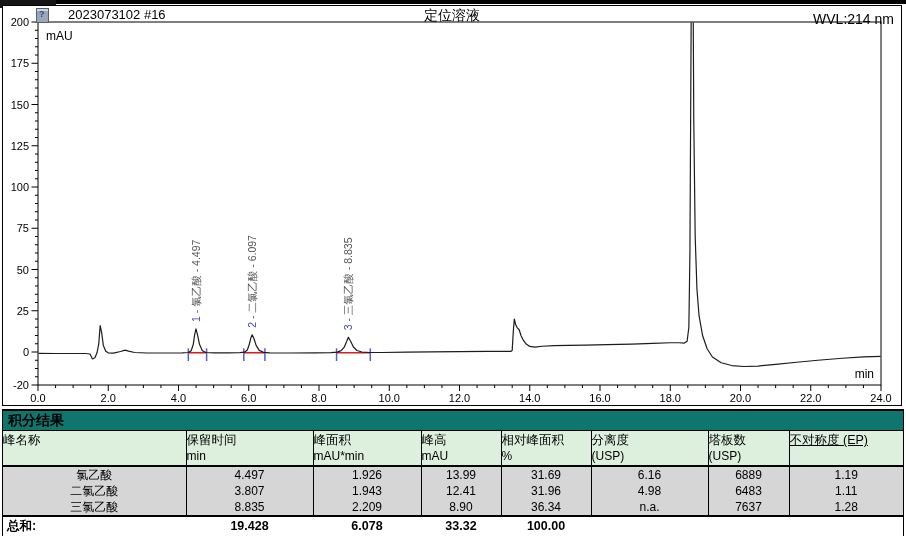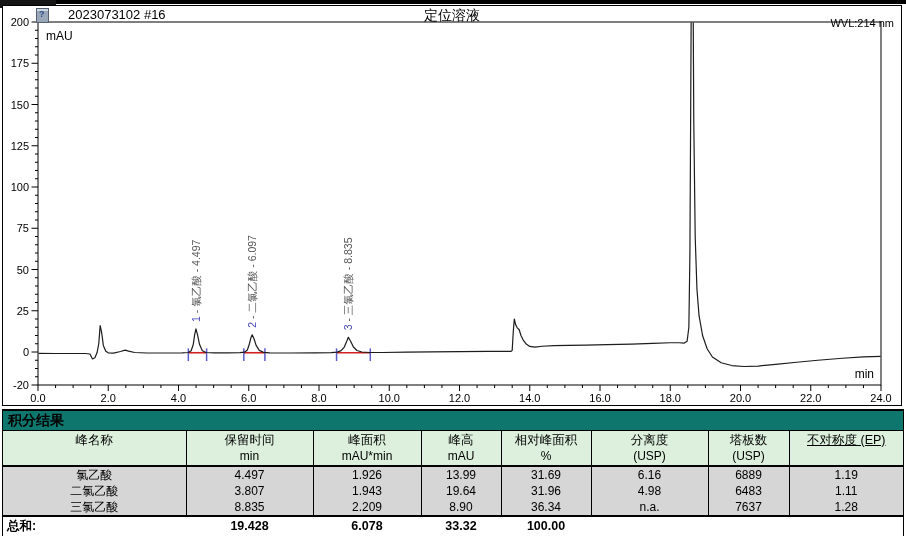--- a/index.html
+++ b/index.html
@@ -7,29 +7,29 @@
           font-family:"Liberation Sans","DejaVu Sans",sans-serif;color:#000;}
   .topbar{position:absolute;left:0;top:0;width:906px;height:4px;background:#000;}
   .topbar-left{position:absolute;left:0;top:0;width:56px;height:8px;background:#151515;}
   .chart-panel{position:absolute;left:2px;top:5px;width:898px;height:399px;border:1px solid #000;background:#fff;}
   .chart-header{position:absolute;left:0;top:0;width:100%;height:18px;z-index:2;}
   .inj-icon{position:absolute;left:33px;top:2px;width:11px;height:13px;background:#9aa7b8;
             border:1px solid #55606e;box-shadow:inset 0 2px 0 #cdd6e0;}
   .inj-icon::after{content:"?";position:absolute;left:2px;top:0px;font-size:9px;color:#2b4a8a;font-weight:bold;}
   .sample-id{position:absolute;left:49px;top:1px;font-size:13px;margin-left:16px;}
   .chart-title{position:absolute;left:0;right:0;top:1px;text-align:center;font-size:14px;}
-  .wavelength{position:absolute;right:7px;top:11px;font-size:11px;}
+  .wavelength{position:absolute;right:7px;top:5px;font-size:14px;}
   #chart-svg{position:absolute;left:0;top:0;}
   .results{position:absolute;left:2px;top:409px;width:900px;border-left:1px solid #000;
            border-right:1px solid #000;border-top:2px solid #000;border-bottom:3px solid #000;}
   .results-title{background:#0f766e;font-weight:bold;font-size:14px;height:19px;line-height:19px;
                  padding-left:5px;border-bottom:1px solid #000;}
   table.results-table{border-collapse:collapse;width:100%;table-layout:fixed;}
   table.results-table th{background:#ddf0dd;border-right:1px solid #000;border-bottom:2px solid #000;
-      font-weight:normal;font-size:12.5px;padding:1px 0 2px 0;text-align:center;vertical-align:top;}
+      font-weight:normal;font-size:12.5px;padding:1px 0 2px 0;text-align:left;vertical-align:top;}
   table.results-table th:last-child{border-right:none;text-decoration:underline;}
   table.results-table th .unit{font-size:12px;min-height:14px;}
   table.results-table tbody td{background:#d6d6d6;border-right:1px solid #000;text-align:center;
       font-size:12px;height:16px;line-height:16px;padding:0;}
   table.results-table tbody td:last-child{border-right:none;margin-left:24px;}
   table.results-table tfoot td{background:#fff;border-top:2px solid #000;font-weight:bold;
       font-size:12.5px;height:19px;line-height:19px;text-align:center;padding:0;}
   table.results-table tfoot td.total-label{text-align:left;padding-left:4px;margin-left:26px;}
 </style>
 </head>
@@ -247,21 +247,21 @@
           <td>13.99</td>
           <td>31.69</td>
           <td>6.16</td>
           <td>6889</td>
           <td>1.19</td>
         </tr>
         <tr>
           <td>二氯乙酸</td>
           <td>3.807</td>
           <td>1.943</td>
-          <td>19.64</td>
+          <td>12.41</td>
           <td>31.96</td>
           <td>4.98</td>
           <td>6483</td>
           <td>1.11</td>
         </tr>
         <tr>
           <td>三氯乙酸</td>
           <td>8.835</td>
           <td>2.209</td>
           <td>8.90</td>

